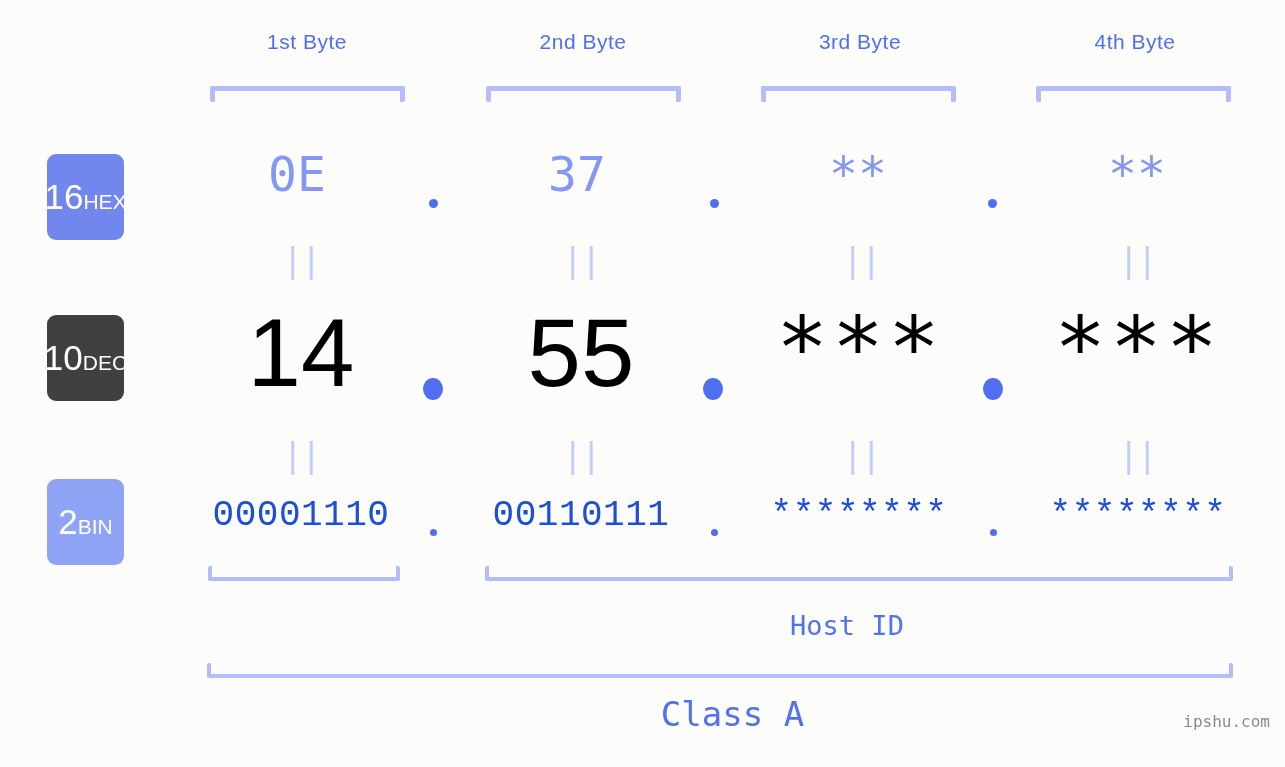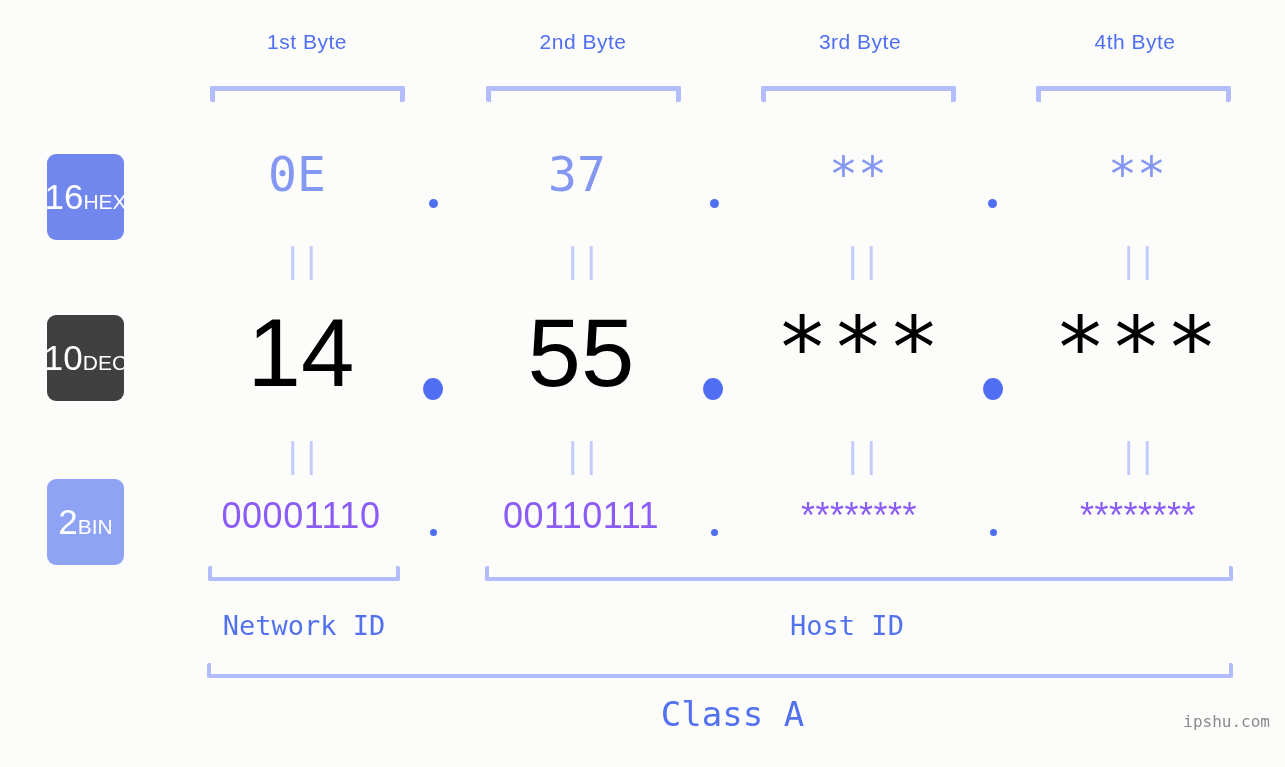--- a/index.html
+++ b/index.html
@@ -108,23 +108,23 @@
     text-align: center;
   }
   .dec-row .cell.stars {
     font-family: "DejaVu Sans Mono", monospace;
     font-size: 86px;
     letter-spacing: 4px;
   }
   .bin-row .cell {
     top: 498px;
     width: 300px;
-    font-family: Liberation Sans, sans-serif;
+    font-family: Liberation Mono, monospace;
     font-size: 36px;
-    color: #8b5cf6;
+    color: #1d4ed8;
     line-height: 1;
     letter-spacing: 0.5px;
   }
 
   
   .dot {
     position: absolute;
     border-radius: 50%;
     background: #4f6ef2;
   }
@@ -241,21 +241,20 @@
     <div class="cell" style="left:709px">********</div>
     <div class="cell" style="left:988px">********</div>
     <div class="dot dot-bin" style="left:430px"></div>
     <div class="dot dot-bin" style="left:711px"></div>
     <div class="dot dot-bin" style="left:990px"></div>
   </div>
 
   <div class="bracket-up" style="left:208px; top:566px; width:192px"></div>
   <div class="bracket-up" style="left:485px; top:566px; width:748px"></div>
 
-  <div class="region-label" style="left:204px; width:200px">Network ID</div>
   <div class="region-label" style="left:747px; width:200px">Host ID</div>
 
   <div class="bracket-up" style="left:207px; top:663px; width:1026px"></div>
   <div class="class-label" style="left:620px; width:225px">Class A</div>
 
   <div id="watermark">ipshu.com</div>
 
 </div>
 
 </body></html>

